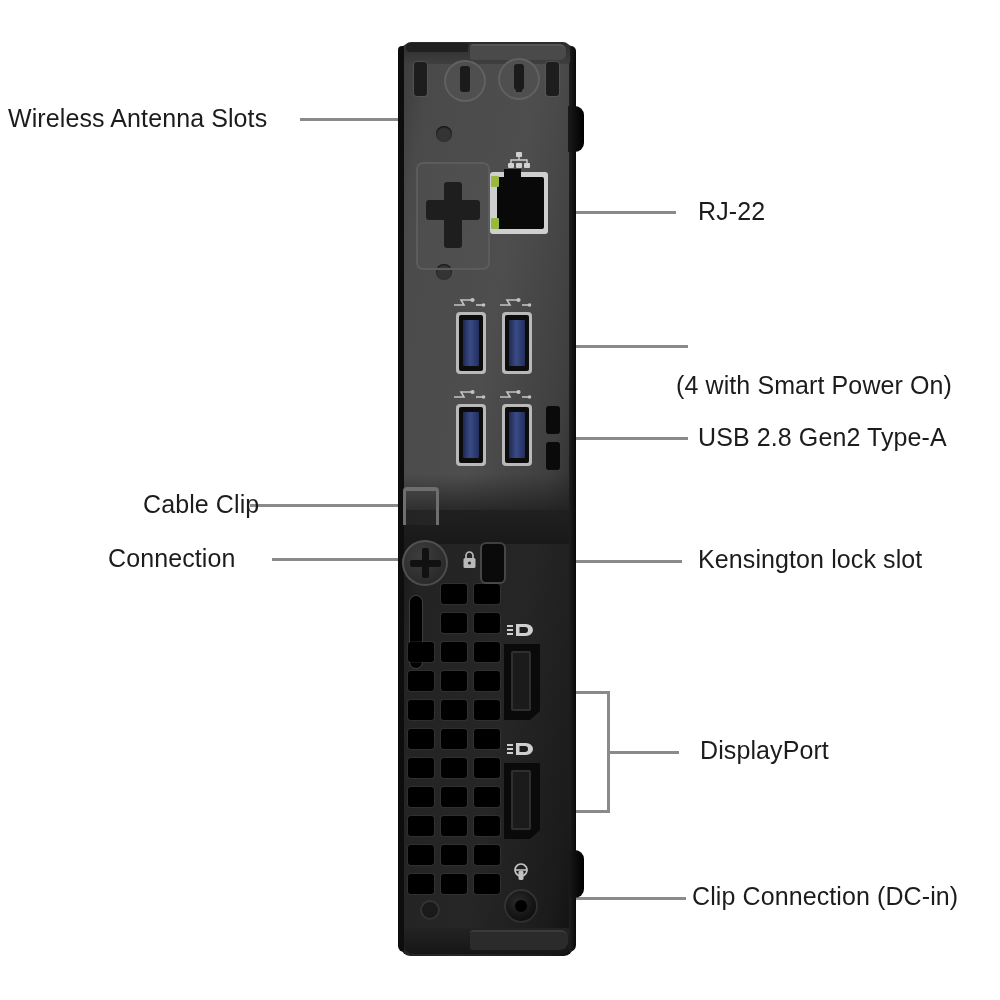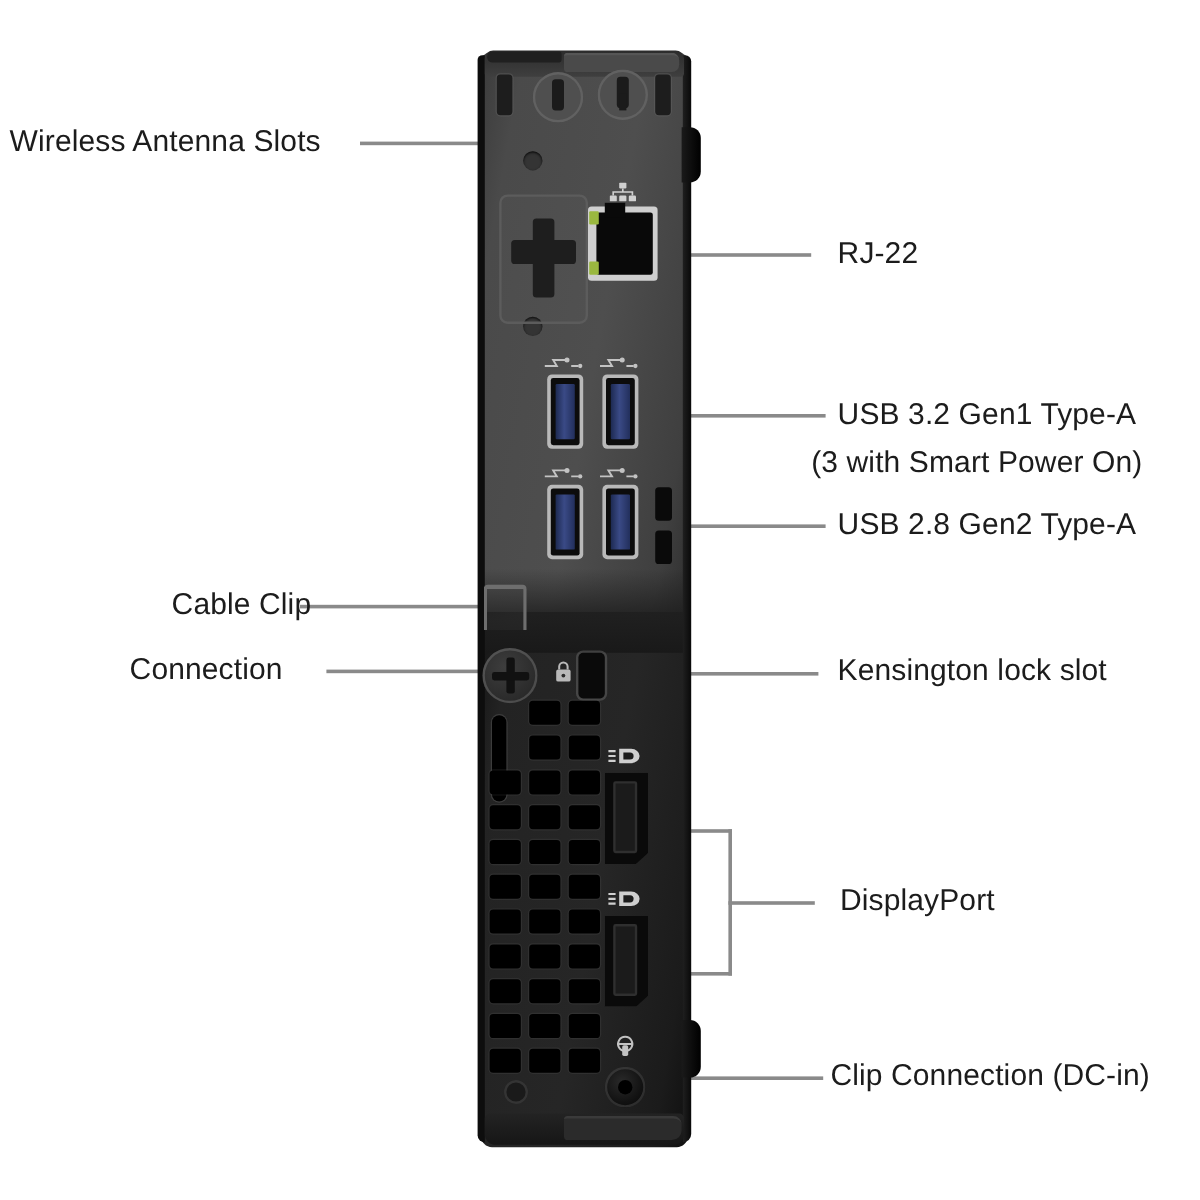--- a/index.html
+++ b/index.html
@@ -452,23 +452,22 @@
 
   <div class="leader" style="left:536px; top:691px; width:74px;"></div>
   <div class="leader" style="left:536px; top:810px; width:74px;"></div>
   <div class="leader" style="left:607px; top:691px; width:3px; height:122px;"></div>
   <div class="leader" style="left:607px; top:751px; width:72px;"></div>
 
   <div class="label left" style="left:8px; top:103px;">Wireless Antenna Slots</div>
 
   <div class="label right" style="left:698px; top:196px;">RJ-22</div>
 
-  <div class="label right" style="left:698px; top:330px;">USB 3.2 Gen1 Type-A</div>
-
-  <div class="label right" style="left:676px; top:370px;">(3 with Smart Power On)</div>
+
+  <div class="label right" style="left:676px; top:370px;">(4 with Smart Power On)</div>
 
   <div class="label right" style="left:698px; top:422px;">USB 2.8 Gen2 Type-A</div>
 
   <div class="label left" style="left:143px; top:489px;">Cable Clip</div>
 
   <div class="label left" style="left:108px; top:543px;">Connection</div>
 
   <div class="label right" style="left:700px; top:735px;">DisplayPort</div>
 
   <div class="label right" style="left:698px; top:544px;">Kensington lock slot</div>

